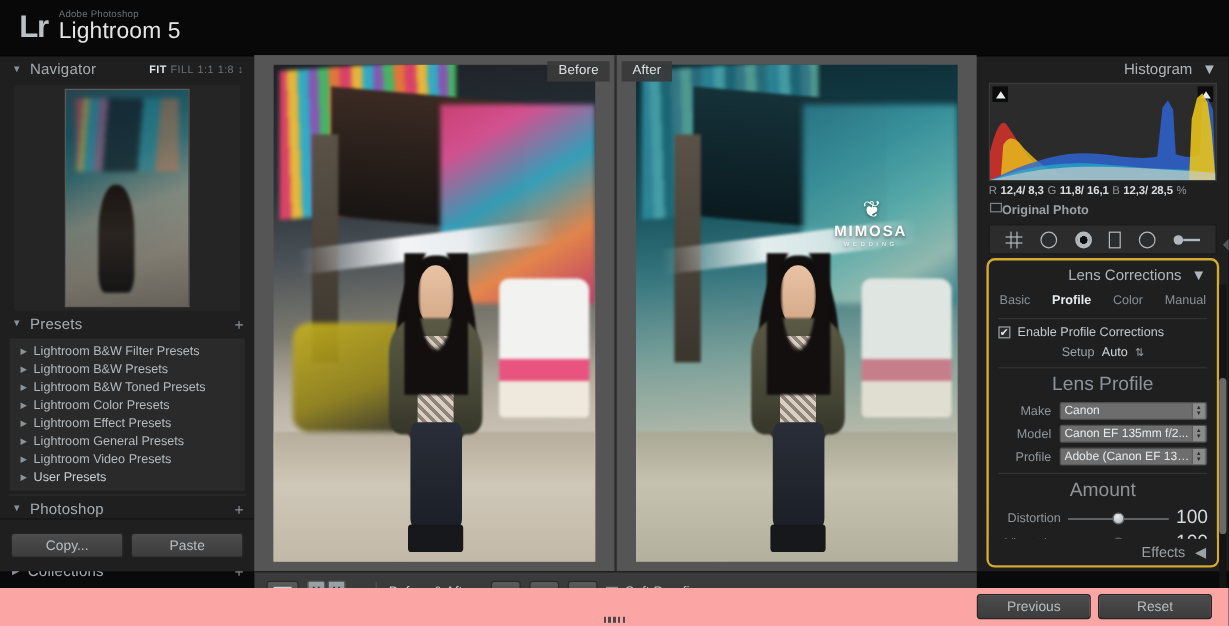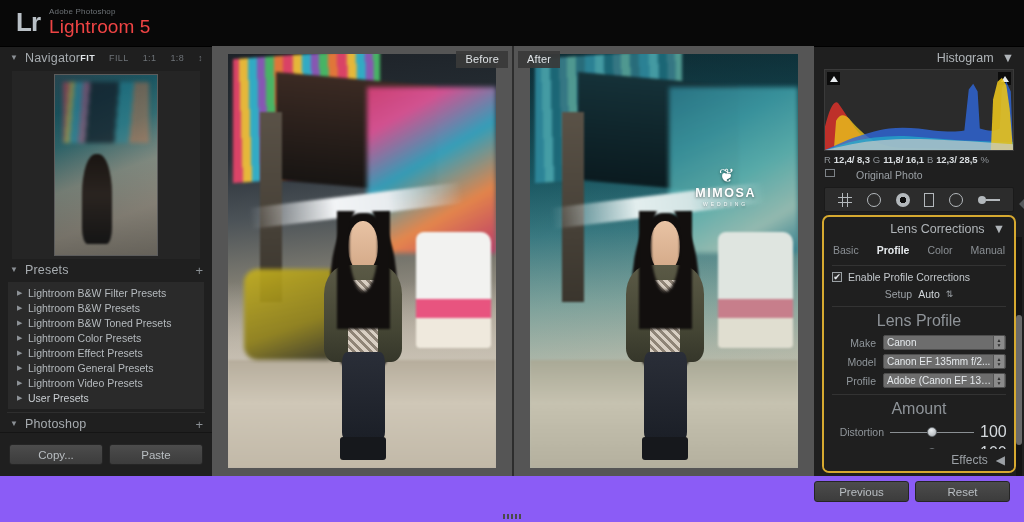--- a/index.html
+++ b/index.html
@@ -28,21 +28,21 @@
     font-size: 26px; font-weight: bold; color: #b9c0c6;
     letter-spacing: -1px; line-height: 1;
     padding-right: 9px; padding-bottom: 1px;
   }
   .logo-text { line-height: 1; }
   .logo-small {
     font-size: 8px; color: #6d7276; letter-spacing: .2px;
     display: block; margin-bottom: 1px;
   }
   .logo-big {
-    font-size: 19px; color: #ef4444; font-weight: 300;
+    font-size: 19px; color: #e5e5e5; font-weight: 300;
     letter-spacing: .1px; display: block;
   }
   .modules {
     position: absolute; right: 14px; top: 0; height: 46px;
     display: flex; align-items: center;
   }
   .mod {
     font-size: 13.5px; color: #8a9095; padding: 0 11px;
     cursor: pointer; line-height: 1;
   }
@@ -58,21 +58,21 @@
     height: 22px; display: flex; align-items: center;
     padding: 0 9px 0 10px; color: #a7acb0; font-size: 12.5px;
     cursor: pointer; position: relative;
   }
   .panel-head .tri {
     font-size: 8px; color: #8b9095; margin-right: 7px; line-height: 1;
   }
   .panel-head .ttl { flex: 1; letter-spacing: .2px; }
   .panel-head .act { font-size: 13px; color: #8b9095; }
   .nav-zoom {
-    display: flex; gap: 14px;
+    display: flex; gap: 3px;
     font-size: 9px; color: #6e7378; letter-spacing: .4px;
   }
   .nav-zoom .z.active { color: #e2e6e9; font-weight: bold; }
   .nav-thumb-wrap {
     margin: 2px 12px 0 12px; height: 188px; background: #252525;
     display: flex; align-items: center; justify-content: center;
   }
   .nav-thumb {
     width: 104px; height: 182px; border: 1px solid #5c5c5c;
     position: relative; overflow: hidden;
@@ -339,22 +339,22 @@
     border-bottom:6px solid #e8ecef;
   }
   .hg { position:absolute; bottom:0; left:0; width:100%; height:100%; }
   .hist-vals {
     display:flex; align-items:center; gap:3px; padding: 3px 8px 0 10px;
     font-size:9.5px; color:#d9dde0; letter-spacing:-.1px;
   }
   .hist-vals .ch { color:#8f9499; }
   .hist-vals .pct { color:#8f9499; }
   .orig-photo {
-    display:flex; align-items:flex-start; gap:21px; padding: 4px 0 0 11px;
-    color:#9ba0a5; font-size:10.5px; cursor:pointer;
+    display:flex; align-items:flex-start; gap:0; padding: 4px 0 0 11px;
+    color:#9ba0a5; font-size:10.5px; cursor:pointer;font-weight:bold;
   }
   .orig-photo .box { width:10px; height:8px; border:1px solid #7d8287; }
 
   .toolstrip {
     margin: 6px 10px 0 10px; height: 25px;
     background:#2c2c2c; border:1px solid #1a1a1a; border-radius:2px;
     display:flex; align-items:center; justify-content:space-around; padding:0 6px;
   }
   .tool { cursor:pointer; display:flex; align-items:center; }
   .tool .ring {
@@ -463,22 +463,22 @@
     background:#6a6a6a; border-radius:3px;
   }
   .side-arrow {
     position:absolute; right:0; width:0;height:0;
     border-top:5px solid transparent;border-bottom:5px solid transparent;
     border-right:5px solid #54585b;
   }
 
   
   .bottombar {
-    position:absolute; left:0; bottom:0; width:1024px; height:46px;
-    background:#8b5cf6;
+    position:absolute; left:0; bottom:0; width:1024px; height:32px;
+    background:#fca5a5;
   }
   .prev-reset {
     position:absolute; right:14px; top:5px; display:flex; gap:6px;
     width: 196px;
   }
   .filmstrip-grip {
     position:absolute; left:50%; bottom:3px; margin-left:-9px;
     width:18px; height:5px;
     background: repeating-linear-gradient(90deg,#4a4a4a 0 2px, transparent 2px 4px);
   }

